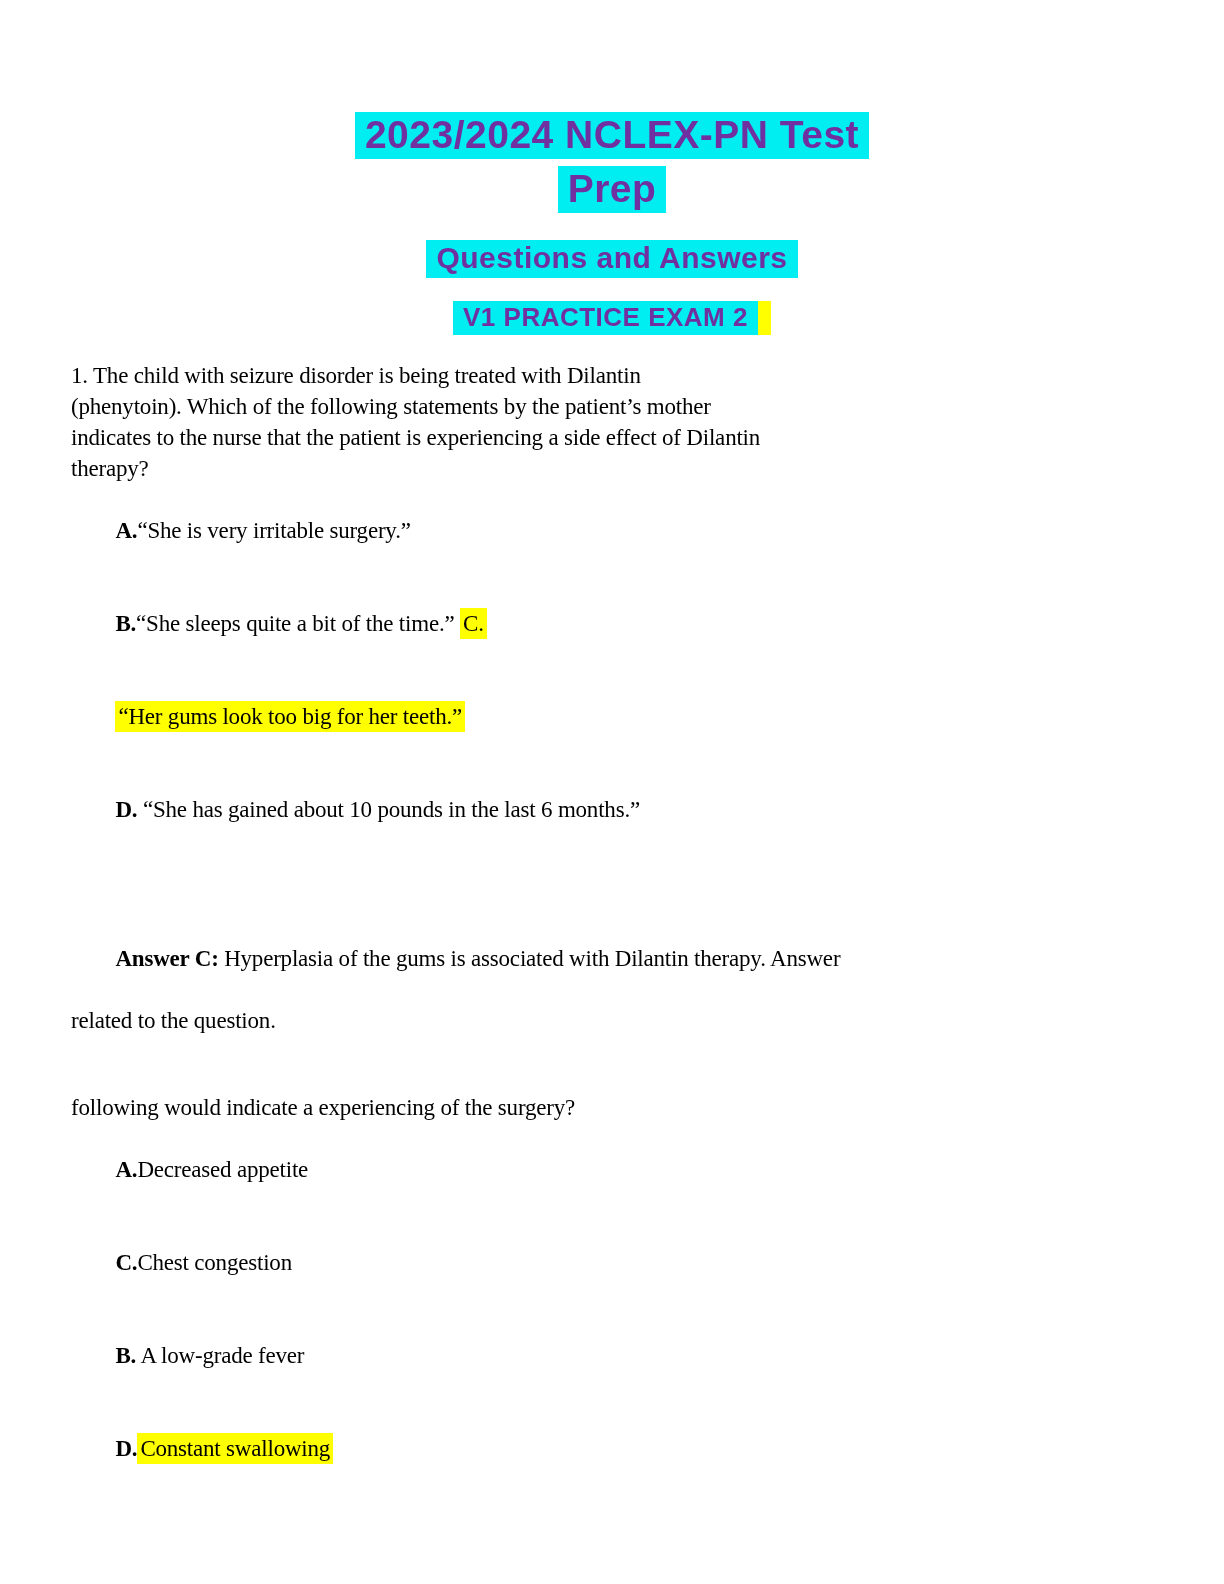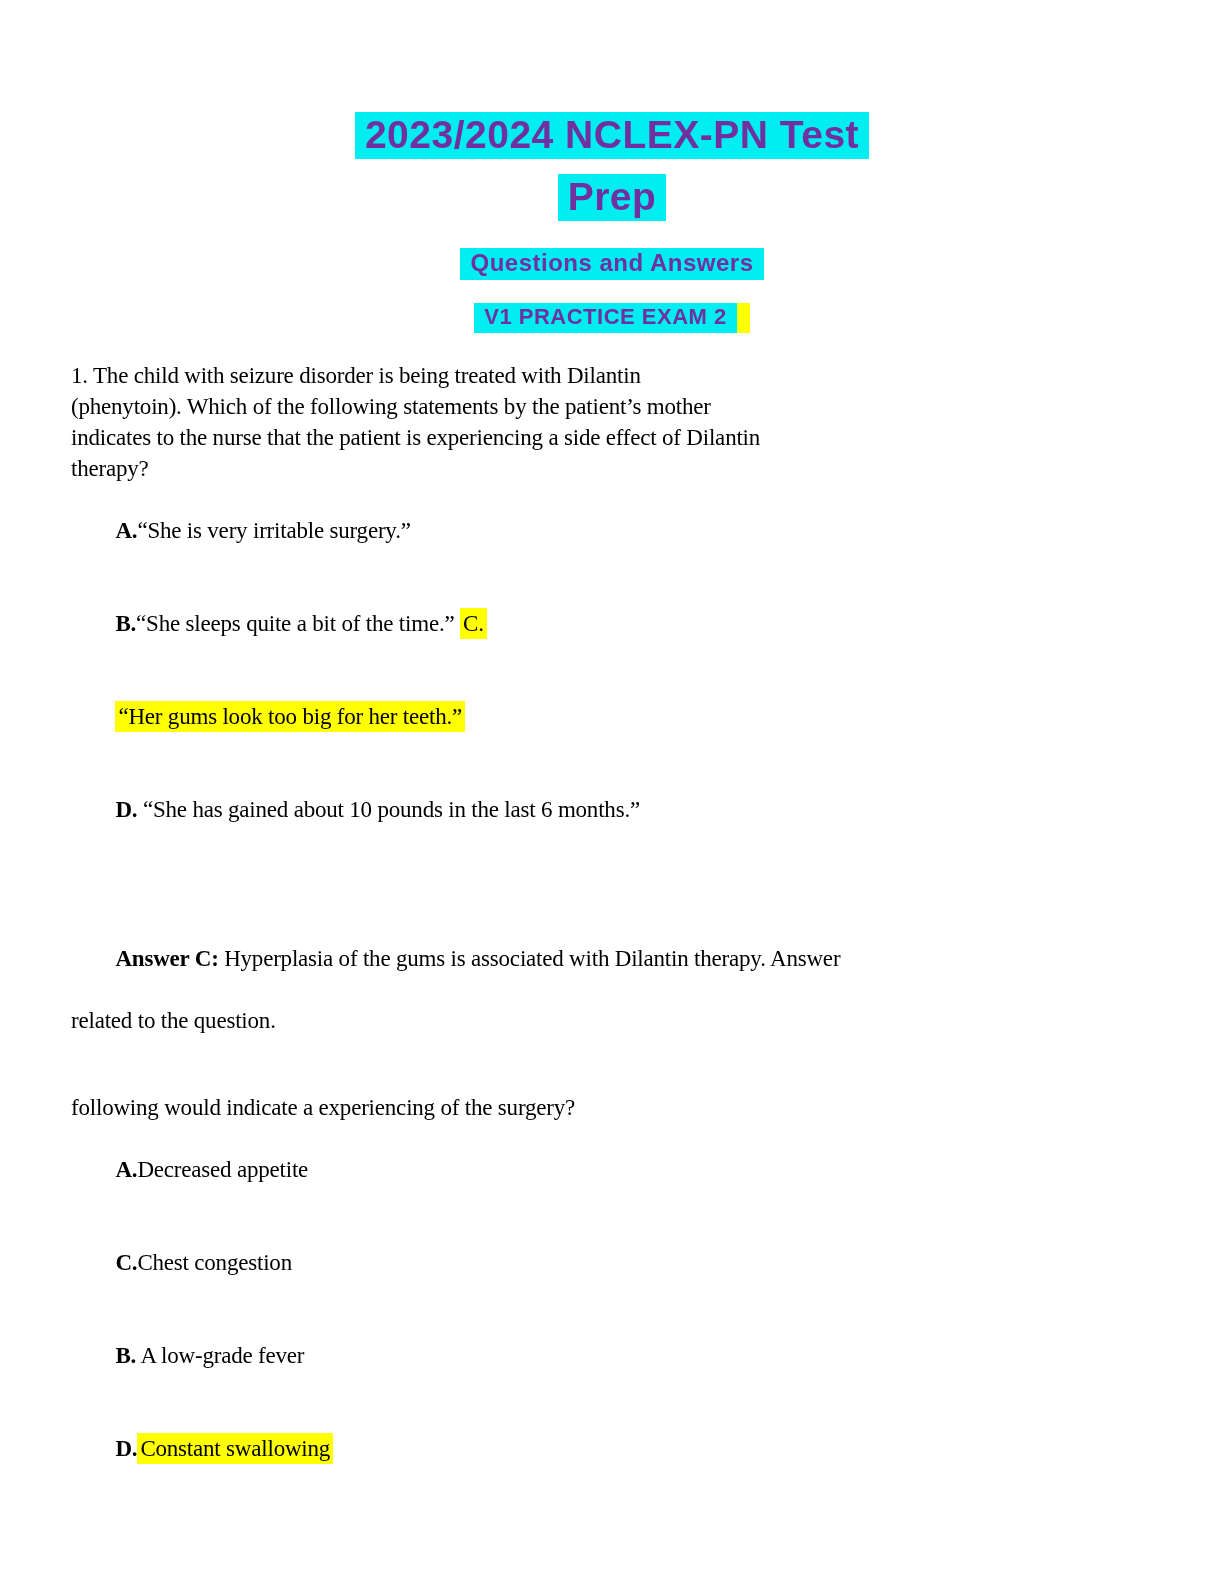--- a/index.html
+++ b/index.html
@@ -15,26 +15,26 @@
     font-weight:bold;
   }
   .hl-cyan {
     background: var(--highlight-cyan, #00eef2);
     color: var(--heading-purple, #7030a0);
     display:inline-block;
     padding:3px 10px 5px 10px;
   }
   .title-line { line-height:1; }
   .title-size { font-size:39px; letter-spacing:0.5px; }
-  .title-line + .title-line { margin-top:15px; }
+  .title-line + .title-line { margin-top:7px; }
   .subtitle-line { margin-top:27px; line-height:1; }
-  .subtitle-size { font-size:24px; letter-spacing:0.5px; }
+  .subtitle-size { font-size:30px; letter-spacing:0.5px; }
   .exam-line { margin-top:23px; line-height:1; }
   .exam-row { display:inline-flex; align-items:stretch; }
-  .exam-size { font-size:22px; letter-spacing:0.5px; }
+  .exam-size { font-size:26px; letter-spacing:0.5px; }
   .yellow-strip { width:13px; background: var(--highlight-yellow, #ffff00); }
 
   
   main {
     position:absolute;
     left:71px;
     top:360px;
     width:1110px;
     font-family:"Liberation Serif", serif;
     font-size:23px;

